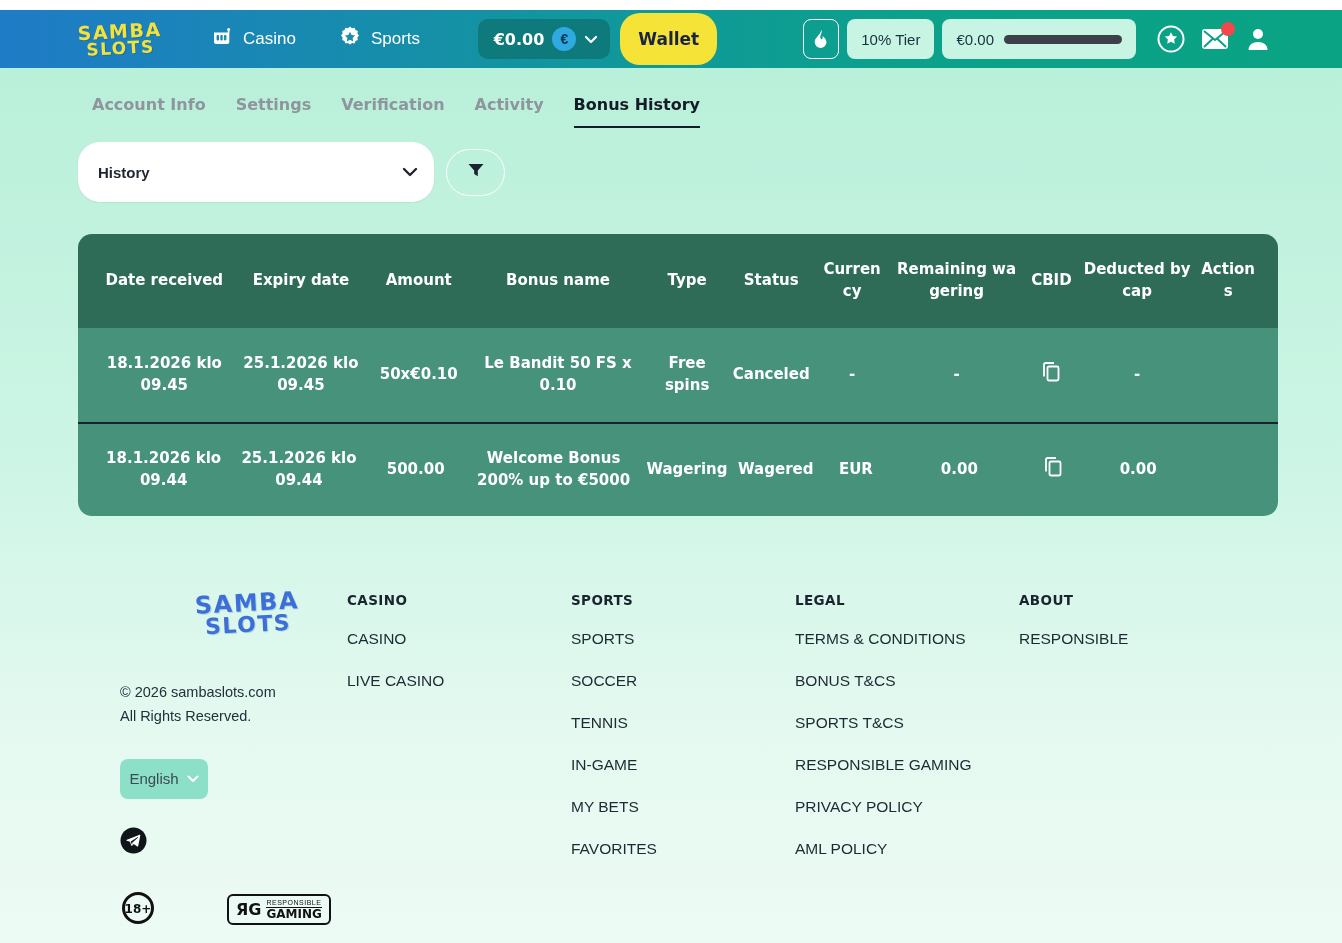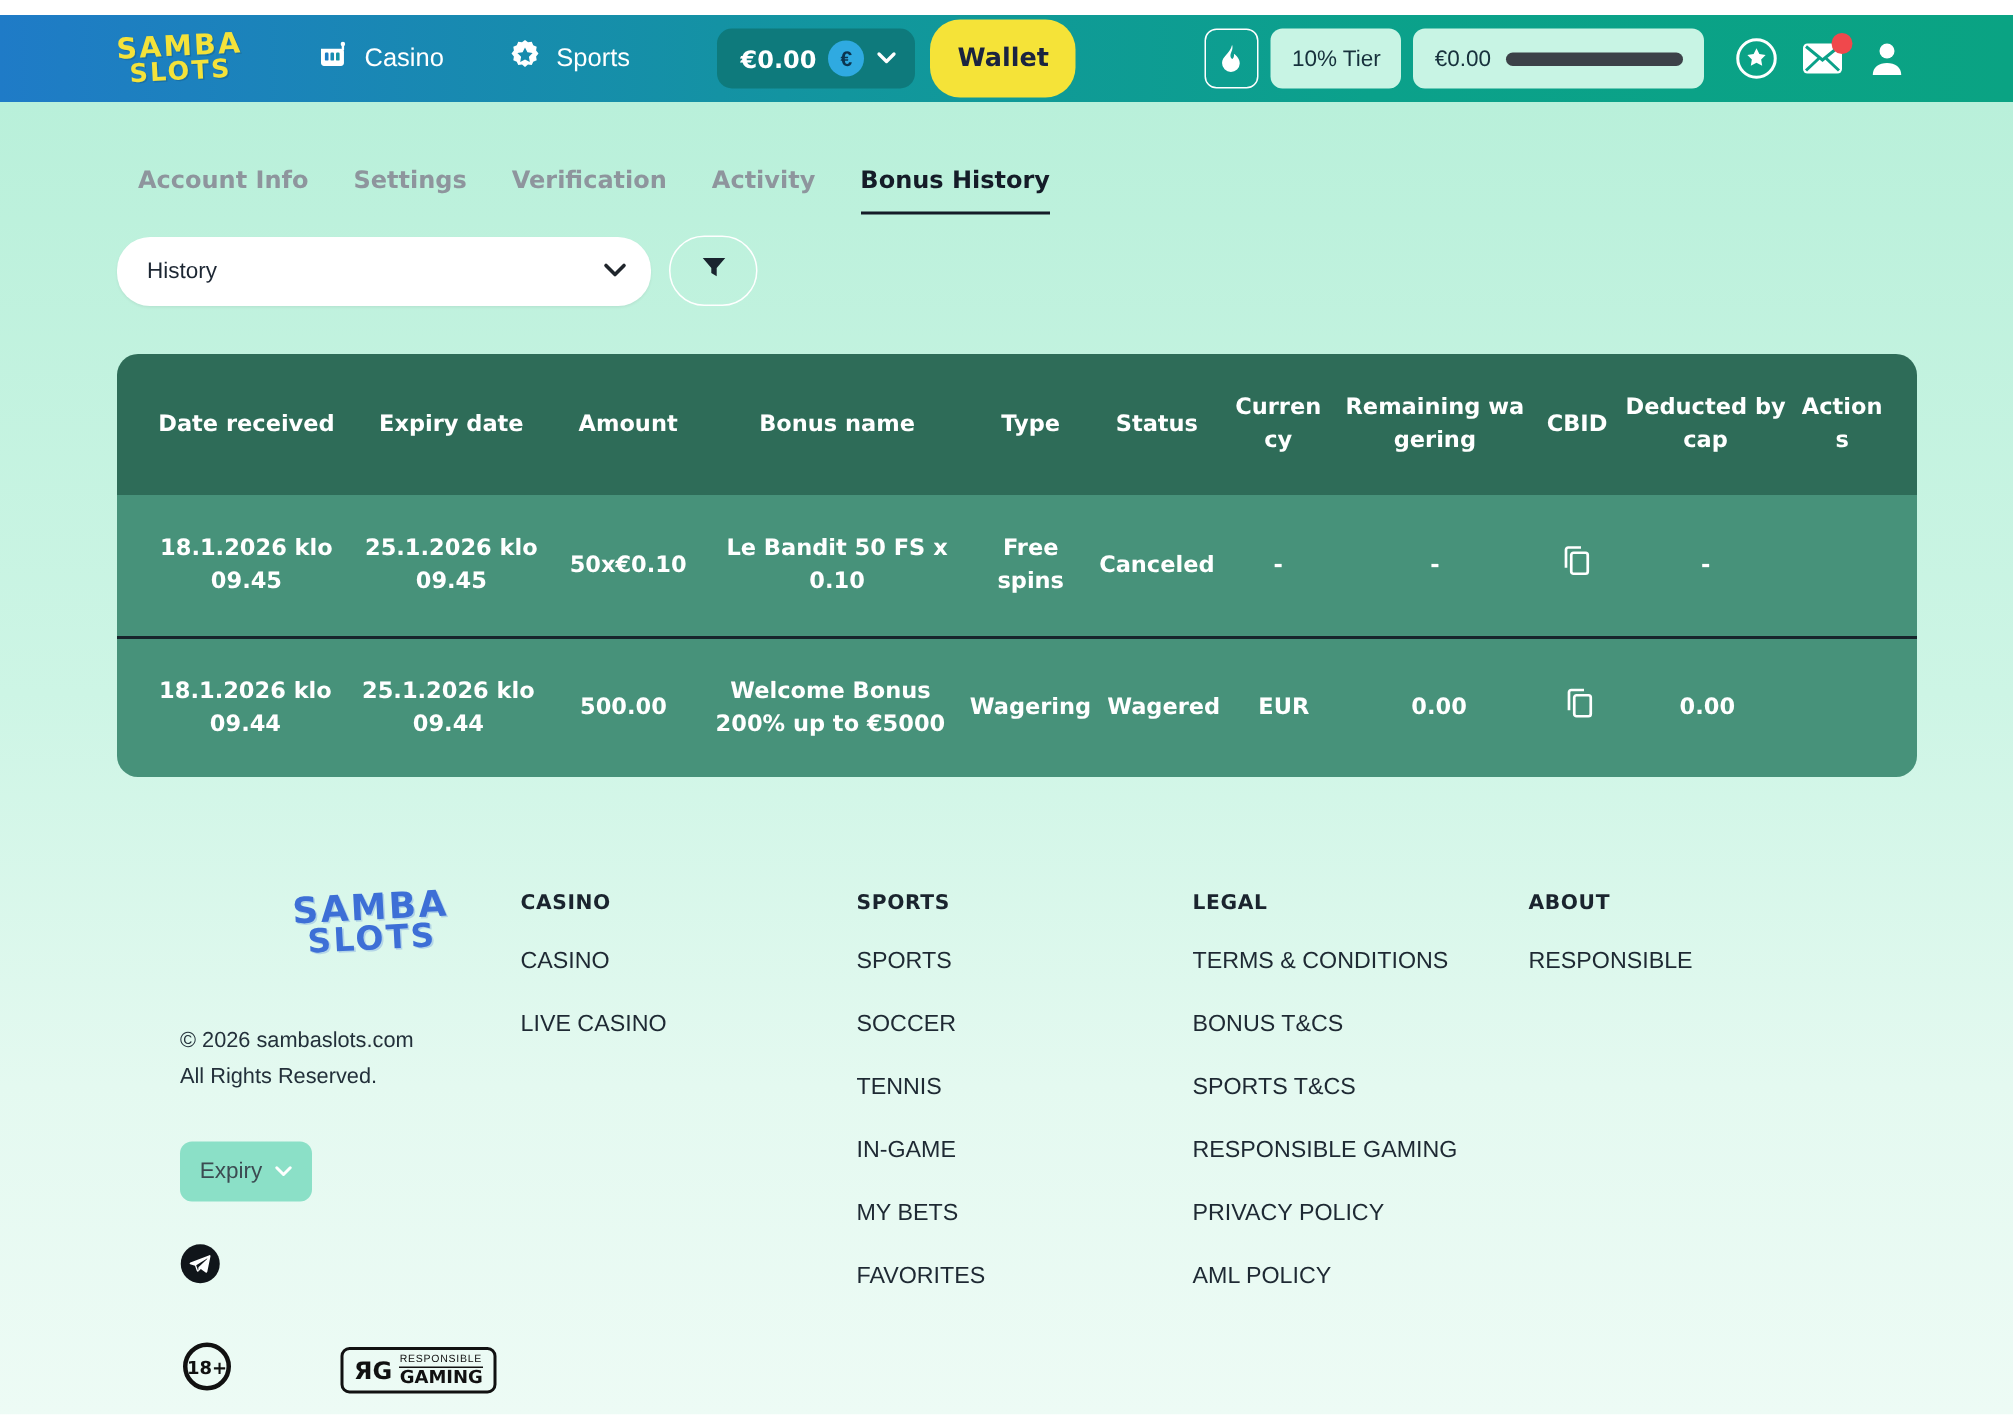--- a/index.html
+++ b/index.html
@@ -49,35 +49,35 @@
     display:flex; align-items:center; gap:10px; padding:0 14px; font-size:15px; }
   .progress-track { width:118px; height:9px; border-radius:5px; background:#3C4148; }
   .nav-icons { display:flex; align-items:center; gap:14px; margin-left:20px; }
   .nav-icon { cursor:pointer; position:relative; display:flex; }
   .mail-dot { position:absolute; top:-5px; right:-5px; width:14px; height:14px; border-radius:50%; background:#F0484C; }
 
   
   .page {
     width:1342px; height:875px;
     background:linear-gradient(180deg,#B9F0DA 0%,#CDF5E5 45%,#E4F9F0 75%,#EDFBF5 100%);
-    padding-top:42px;
+    padding-top:27px;
   }
 
   
   .tabs { display:flex; gap:30px; padding-left:92px; }
   .tab { font-family:"DejaVu Sans",sans-serif; font-weight:bold; font-size:16px; color:#8E959D;
     padding-bottom:12px; cursor:pointer; }
   .tab.active { color:#151C28; border-bottom:2px solid #151C28; }
 
   
   .filter-row { display:flex; align-items:center; gap:12px; margin:14px 0 0 78px; }
   .history-select {
-    width:356px; height:46px; background:#ffffff; border-radius:22px;
+    width:356px; height:60px; background:#ffffff; border-radius:22px;
     display:flex; align-items:center; justify-content:space-between; padding:0 16px 0 20px;
-    box-shadow:0 1px 2px rgba(0,0,0,0.06); cursor:pointer;
+    box-shadow:0 1px 2px rgba(0,0,0,0.06); cursor:pointer;font-weight:bold;
   }
   .history-select .val { font-size:15px; color:#1D2733; }
   .filter-btn {
     width:59px; height:47px; border:1.5px solid #ffffff; border-radius:24px; background:transparent;
     display:flex; align-items:center; justify-content:center; cursor:pointer;
   }
 
   
   .bonus-table { width:1200px; margin:32px 0 0 78px; border-radius:14px; overflow:hidden; }
   .trow {
@@ -285,21 +285,21 @@
     <div class="f-left">
       <div class="logo logo-footer">
         <span class="l1">SAMBA</span>
         <span class="l2">SLOTS</span>
       </div>
       <div class="f-copy">
         <div>© 2026 sambaslots.com</div>
         <div>All Rights Reserved.</div>
       </div>
       <button class="lang-btn">
-        <span class="lbl">Expiry</span>
+        <span class="lbl">English</span>
         <span>
           <svg width="12" height="8" viewBox="0 0 12 8">
               <path d="M1.5 1.5L6 6l4.5-4.5" stroke="#fff" stroke-width="2" fill="none" stroke-linecap="round" stroke-linejoin="round"></path>
             </svg>
         </span>
       </button>
       <div>
         <span class="telegram">
           <svg width="27" height="27" viewBox="0 0 27 27">
               <circle cx="13.5" cy="13.5" r="13" fill="#10151A"></circle>

